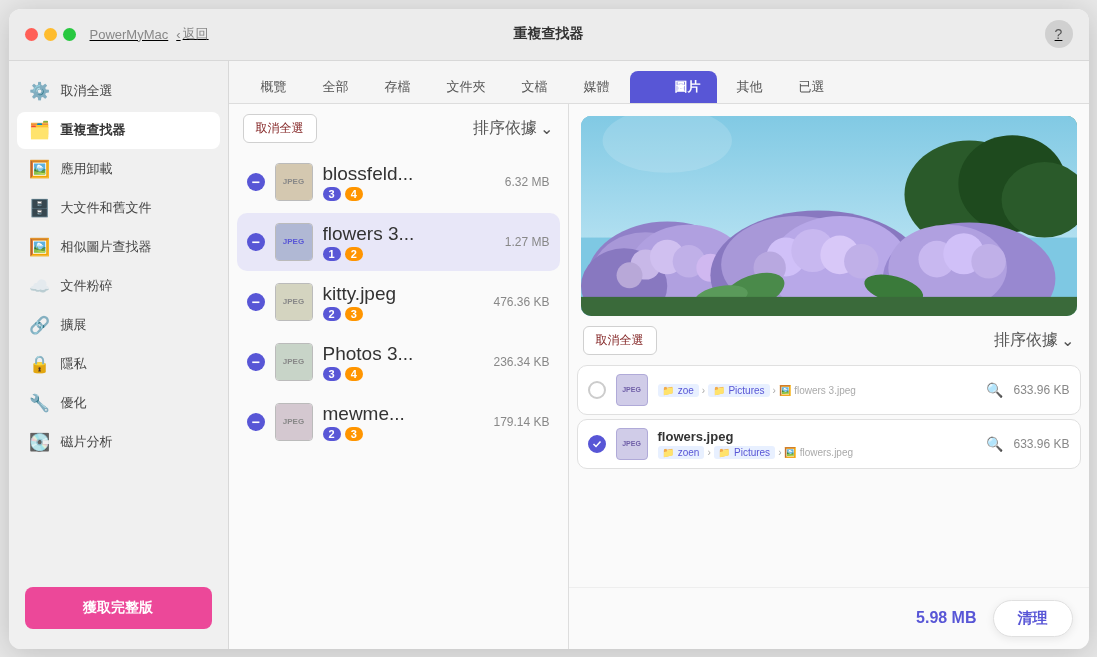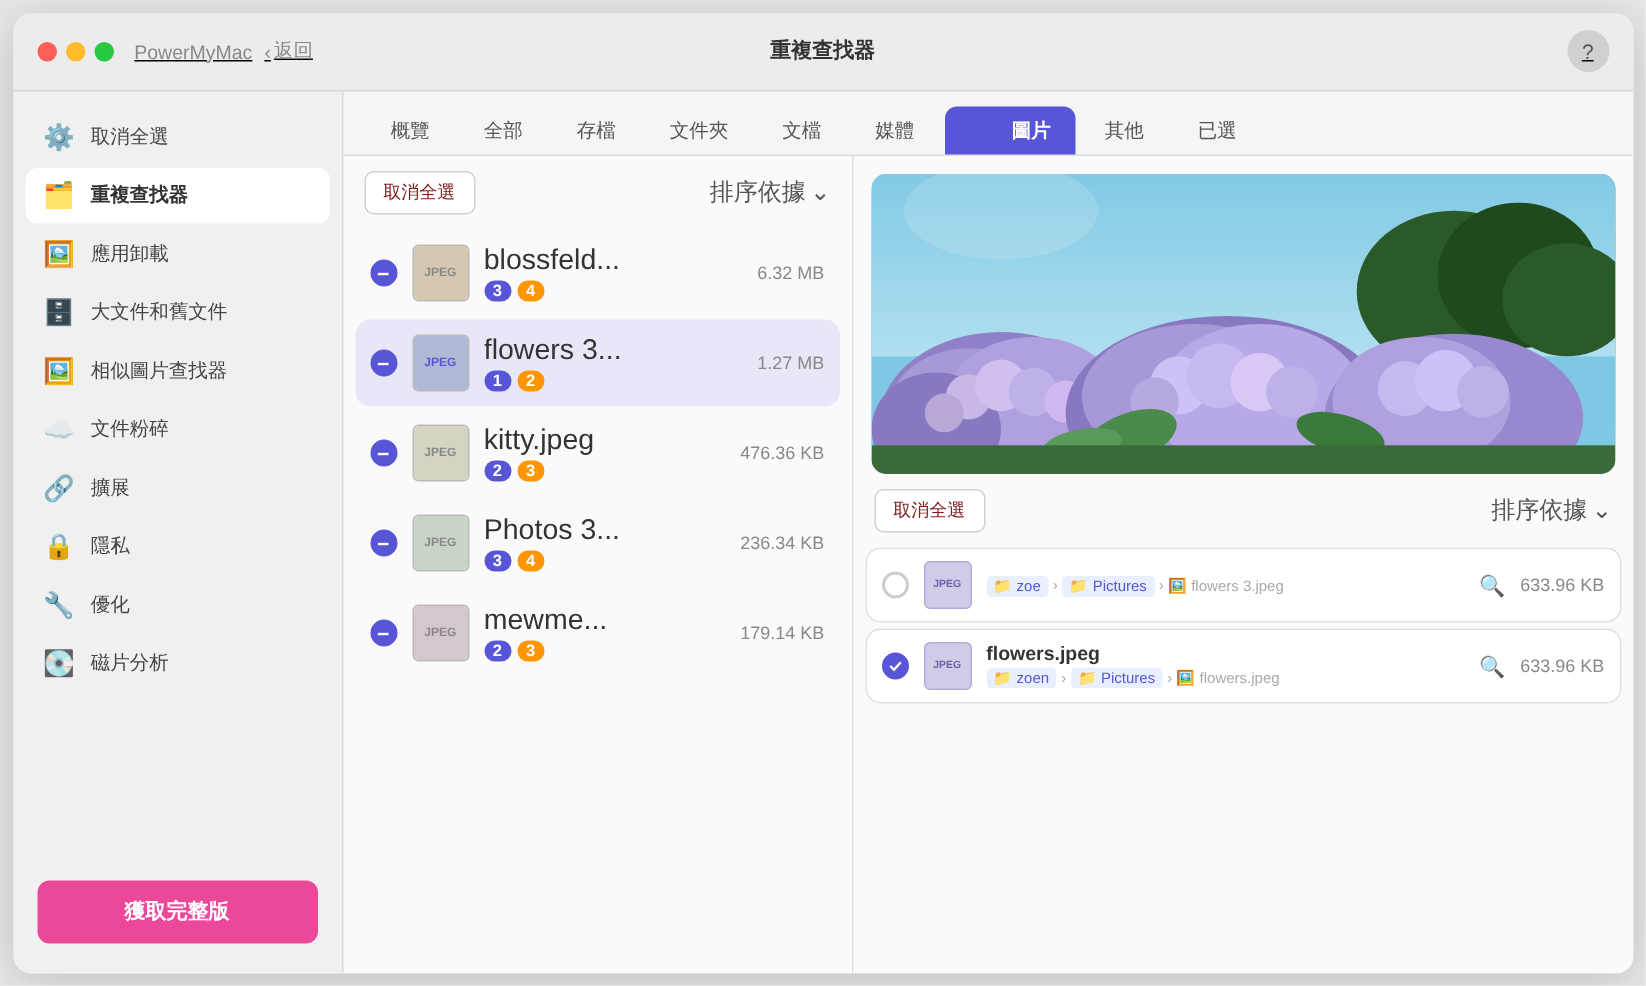--- a/index.html
+++ b/index.html
@@ -546,17 +546,21 @@
                   <span class="path-folder">📁 Pictures</span>
                   <span class="path-arrow">›</span>
                   <span class="path-file">🖼️ flowers.jpeg</span>
                 </div>
               </div>
               <span class="mag-icon">🔍</span>
               <div class="detail-file-size">633.96 KB</div>
             </div>
           </div>
 
+          <div class="preview-footer">
+            <div class="total-size">5.98 MB</div>
+            <button class="clean-btn">清理</button>
+          </div>
         </div>
       </div>
     </div>
   </div>
 </div>
 
 </body></html>

